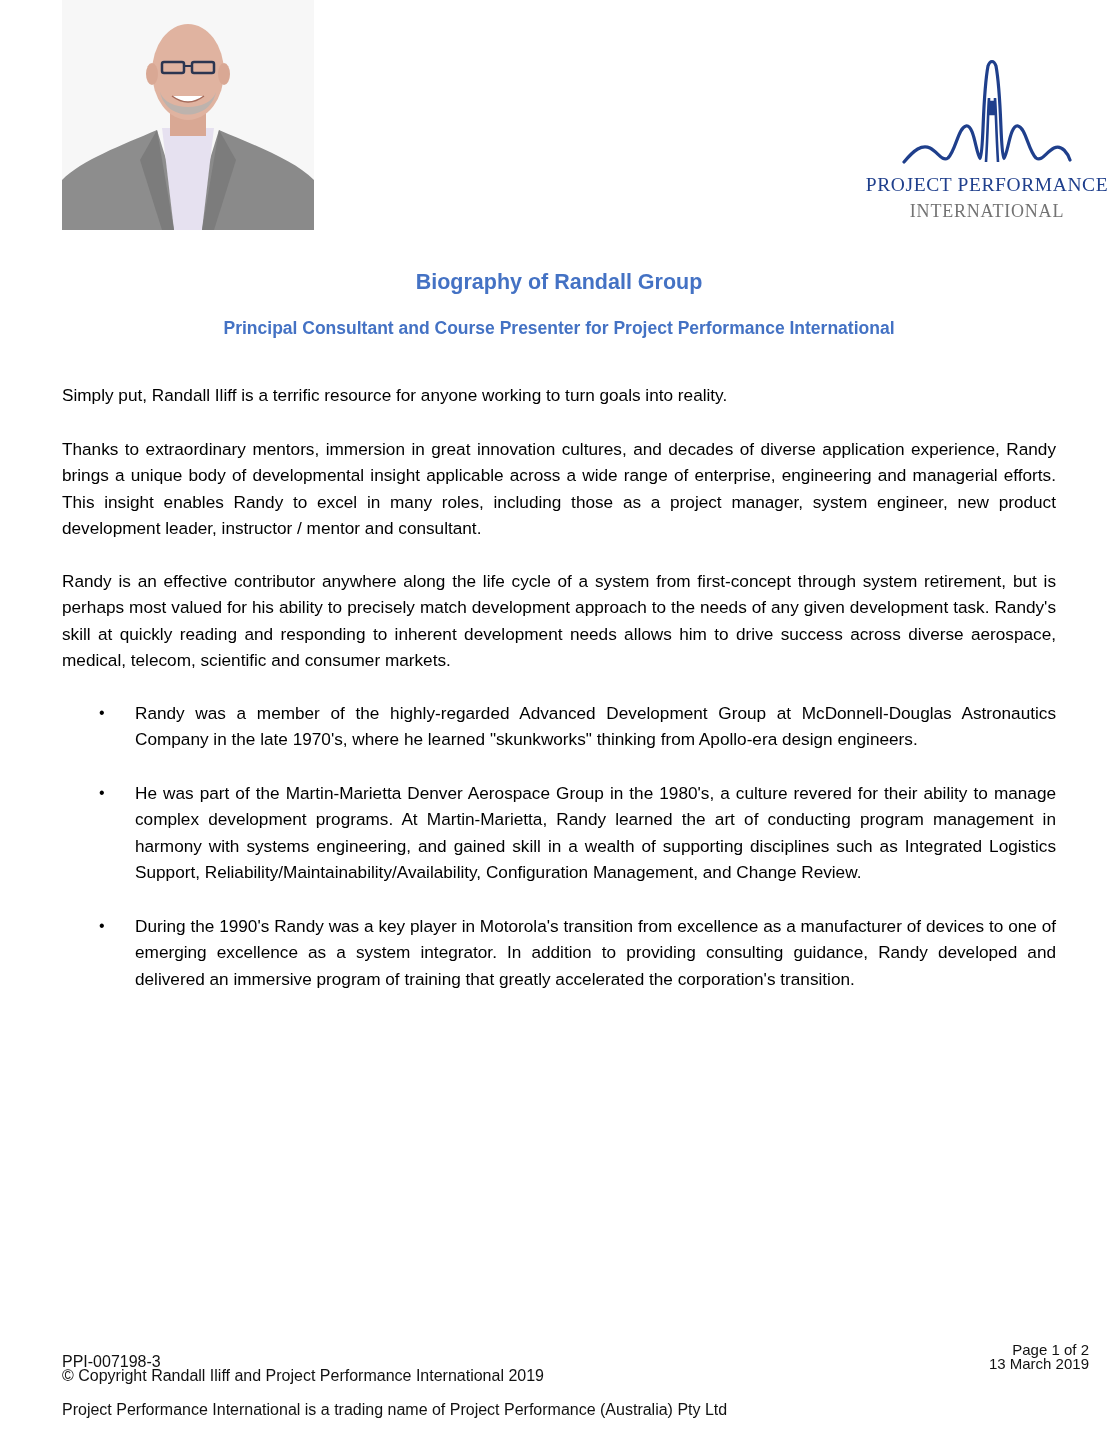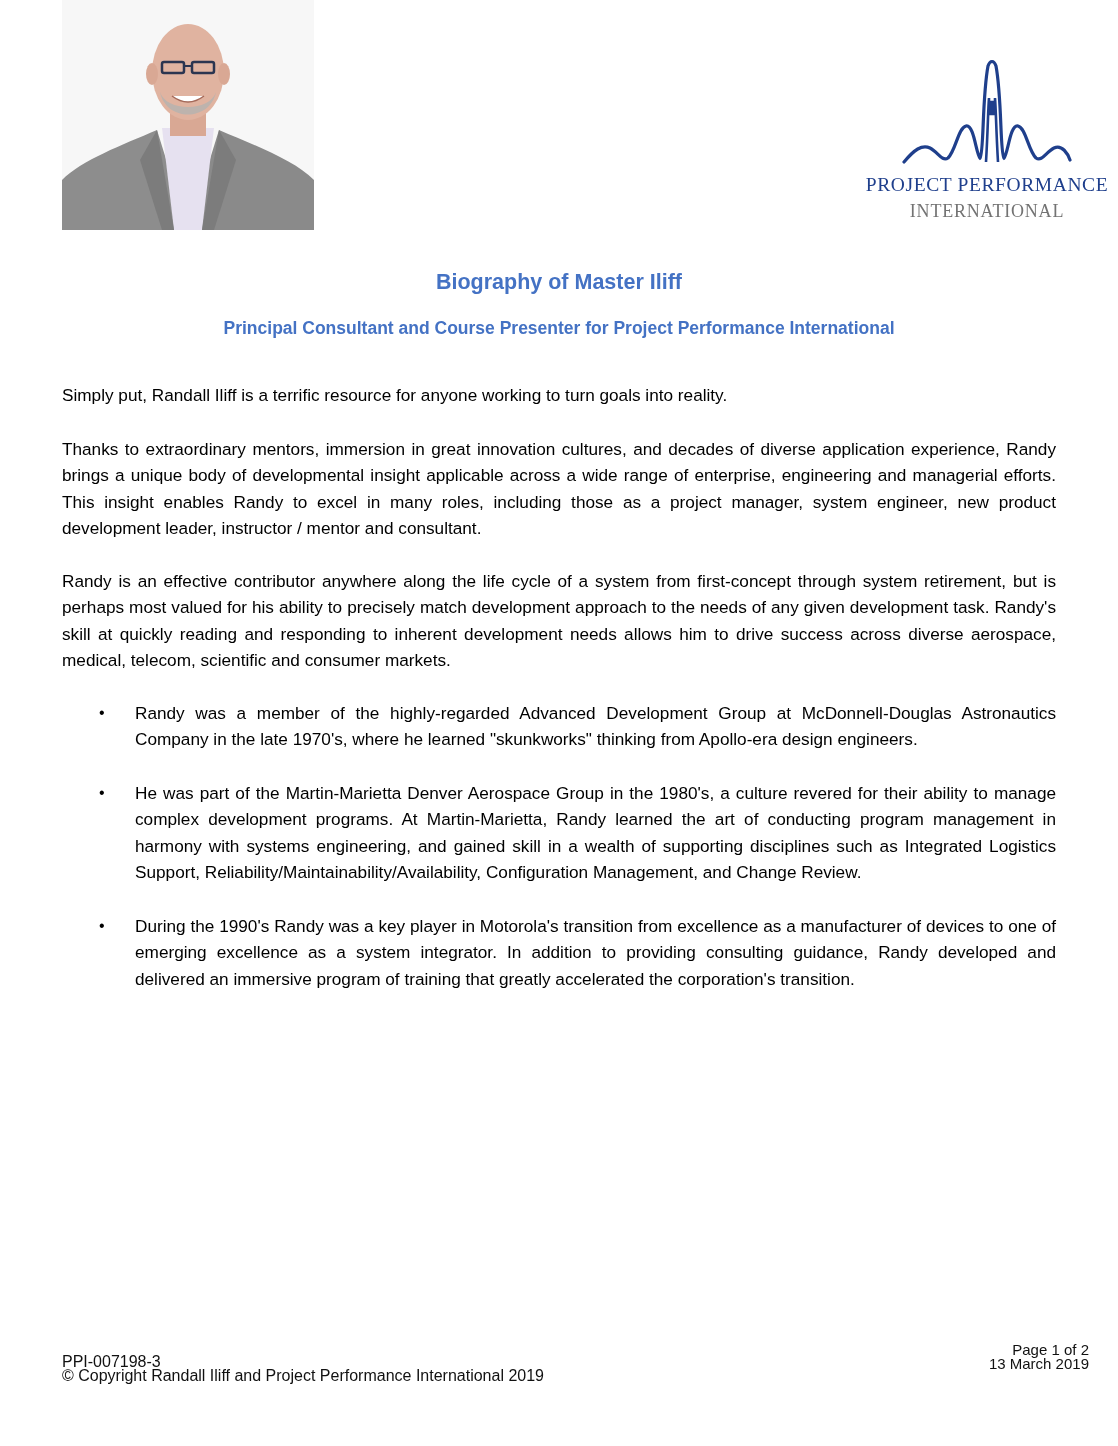--- a/index.html
+++ b/index.html
@@ -74,21 +74,21 @@
   <svg width="170" height="112" viewBox="0 0 170 112">
     <path d="M2 104 C 12 92, 20 86, 28 90 C 36 94, 40 104, 46 100 C 54 92, 56 70, 64 68 C 72 66, 74 96, 78 100
              C 82 96, 80 40, 86 8 C 88 2, 92 2, 94 8 C 100 40, 98 96, 102 100
              C 106 96, 108 66, 116 68 C 124 70, 126 92, 134 100 C 140 104, 144 94, 152 90 C 160 86, 166 96, 168 102" fill="none" stroke="#1f3f8c" stroke-width="3.2" stroke-linecap="round"></path>
     <path d="M84 104 C 86 70, 86 52, 87 40 L 87 56 L 89 56 L 89 44 L 91 44 L 91 56 L 93 56 L 93 40 C 94 52, 94 70, 96 104" fill="none" stroke="#1f3f8c" stroke-width="2.6"></path>
   </svg>
   <div class="logo-name">PROJECT PERFORMANCE</div>
   <div class="logo-sub">INTERNATIONAL</div>
 </div>
 
-<div class="title">Biography of Master Iliff</div>
+<div class="title">Biography of Randall Group</div>
 <div class="subtitle">Principal Consultant and Course Presenter for Project Performance International</div>
 
 <div class="body">
   <p class="intro">Simply put, Randall Iliff is a terrific resource for anyone working to turn goals into reality.</p>
   <p>Thanks to extraordinary mentors, immersion in great innovation cultures, and decades of diverse application experience, Randy brings a unique body of developmental insight applicable across a wide range of enterprise, engineering and managerial efforts.  This insight enables Randy to excel in many roles, including those as a project manager, system engineer, new product development leader, instructor / mentor and consultant.</p>
   <p>Randy is an effective contributor anywhere along the life cycle of a system from first-concept through system retirement, but is perhaps most valued for his ability to precisely match development approach to the needs of any given development task.  Randy's skill at quickly reading and responding to inherent development needs allows him to drive success across diverse aerospace, medical, telecom, scientific and consumer markets.</p>
 
   <ul class="bullets">
     <li>
       <span class="bullet">•</span>
@@ -101,17 +101,18 @@
     <li>
       <span class="bullet">•</span>
       <span>During the 1990's Randy was a key player in Motorola's transition from excellence as a manufacturer of devices to one of emerging excellence as a system integrator.  In addition to providing consulting guidance, Randy developed and delivered an immersive program of training that greatly accelerated the corporation's transition.</span>
     </li>
   </ul>
 </div>
 
 <div class="footer-left">
   <div>PPI-007198-3</div>
   <div>© Copyright Randall Iliff and Project Performance International 2019</div>
+  <div class="trade">Project Performance International is a trading name of Project Performance (Australia) Pty Ltd</div>
 </div>
 <div class="footer-right">
   <div>Page 1 of 2</div>
   <div>13 March 2019</div>
 </div>
 
 </body></html>

